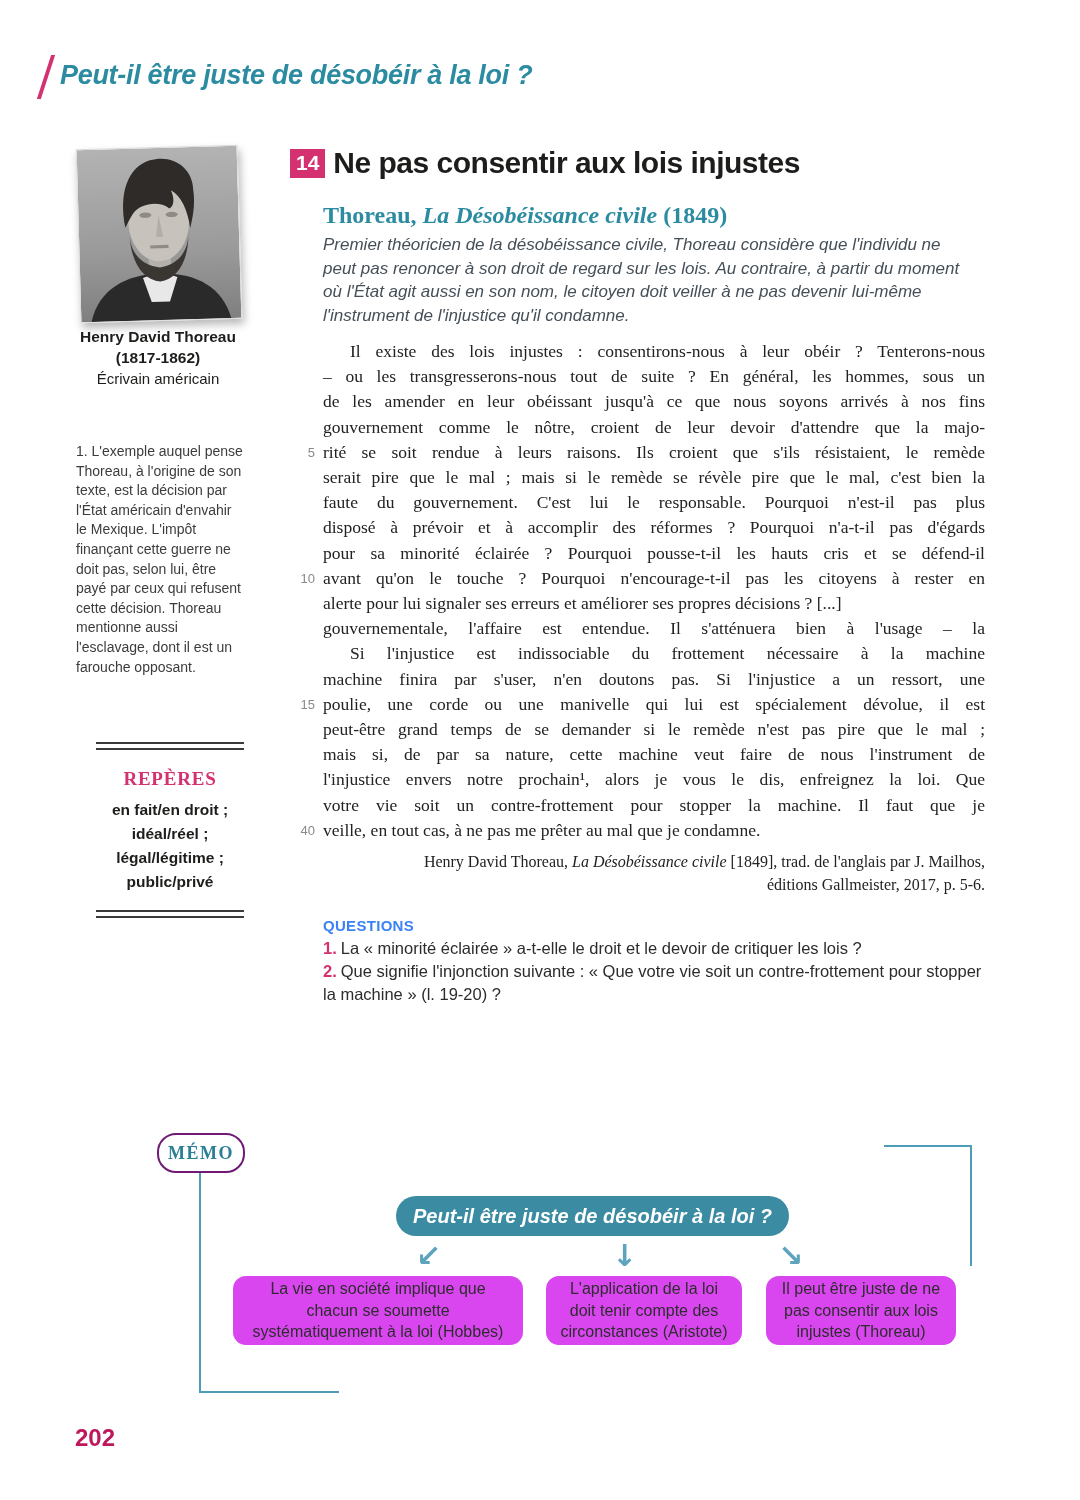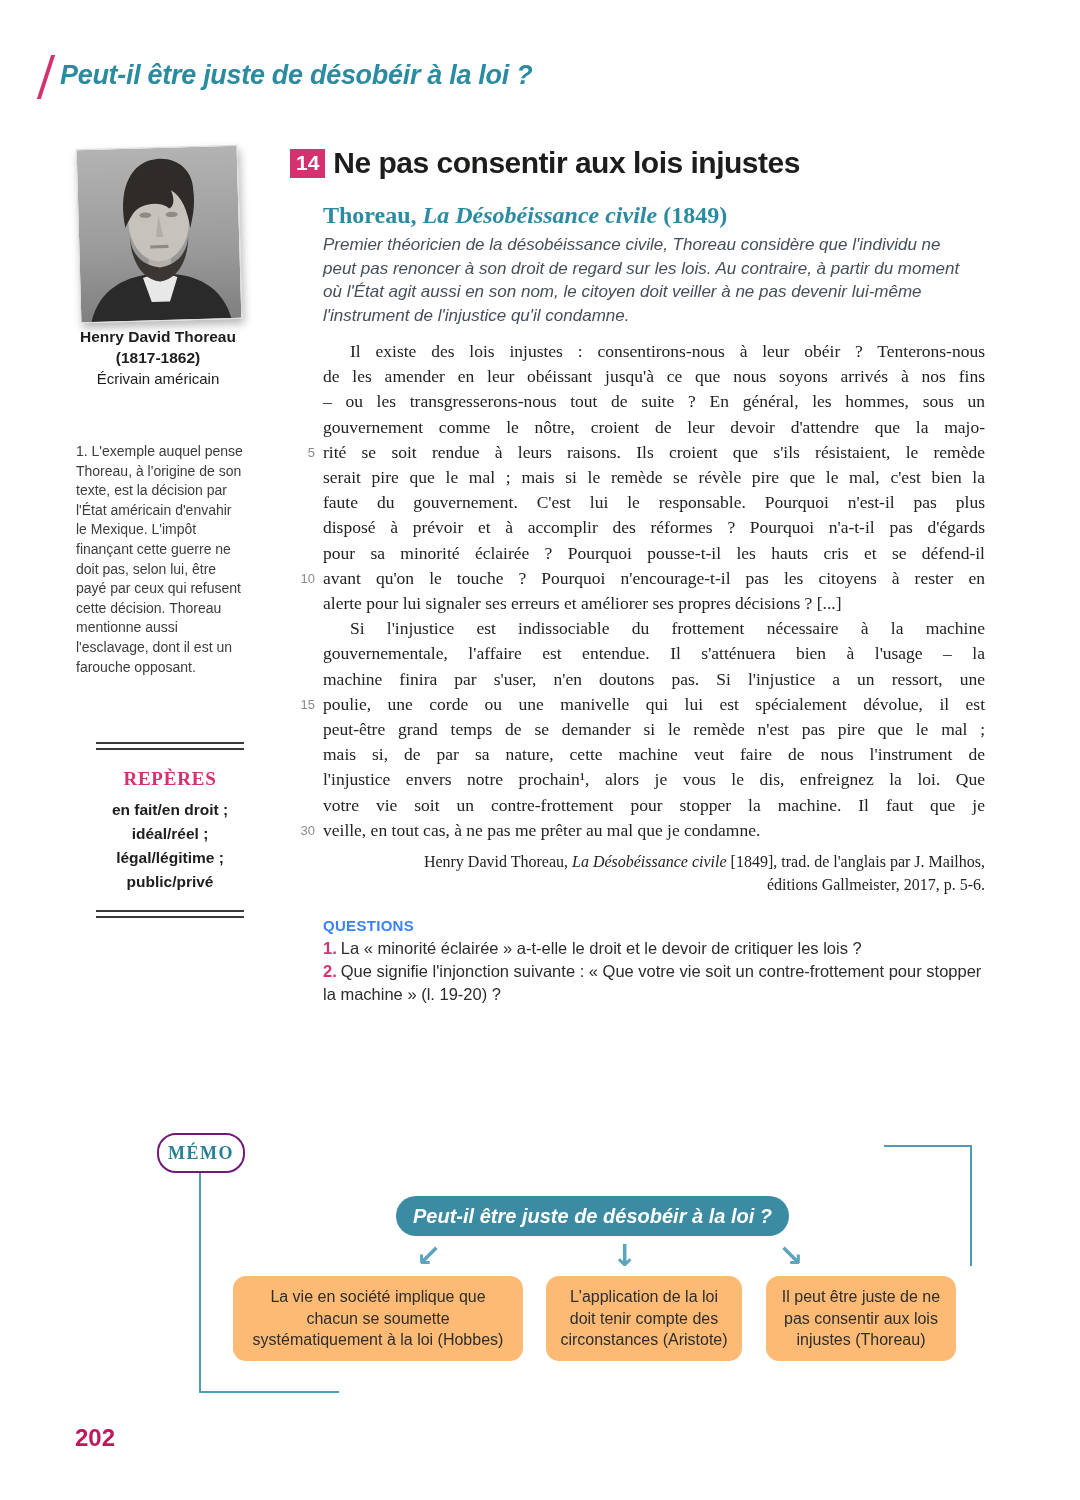--- a/index.html
+++ b/index.html
@@ -66,23 +66,23 @@
              color:#2b7f96;z-index:2;}
   .mline{position:absolute;background:#4d9cb8;}
   .memo-bar{position:absolute;left:396px;top:1196px;width:393px;height:40px;background:#3b8ca3;
             border-radius:20px;display:flex;align-items:center;justify-content:center;color:#fff;
             font-weight:bold;font-style:italic;font-size:20px;}
   .memo-arrow{position:absolute;top:1238px;font-size:30px;font-weight:bold;color:#5da4bd;
               font-family:"DejaVu Sans",sans-serif;}
   .memo-arrow.a1{left:416px;}
   .memo-arrow.a2{left:612px;}
   .memo-arrow.a3{left:778px;}
-  .memo-box{position:absolute;top:1276px;min-height:66px;background:#fdba74;border-radius:13px;
+  .memo-box{position:absolute;top:1276px;min-height:66px;background:#d946ef;border-radius:13px;
             display:flex;align-items:center;justify-content:center;text-align:center;
-            font-size:16px;line-height:21.5px;color:#2d2d2d;padding:10px 12px;box-sizing:border-box;}
+            font-size:16px;line-height:21.5px;color:#2d2d2d;padding:2px 12px;box-sizing:border-box;}
   .memo-box.b1{left:233px;width:290px;}
   .memo-box.b2{left:546px;width:196px;}
   .memo-box.b3{left:766px;width:190px;}
 
   .page-num{position:absolute;left:75px;top:1424px;font-size:24px;font-weight:bold;color:#be185d;}
 </style>
 </head>
 <body>
 
 <div id="page">
@@ -153,26 +153,26 @@
 
   <div class="text-block">
 
       <div class="tl ind">
         <span class="num"></span>
         <span class="txt">Il existe des lois injustes : consentirons-nous à leur obéir ? Tenterons-nous</span>
       </div>
 
       <div class="tl">
         <span class="num"></span>
+        <span class="txt">– ou les transgresserons-nous tout de suite ? En général, les hommes, sous un</span>
+      </div>
+
+      <div class="tl">
+        <span class="num"></span>
         <span class="txt">de les amender en leur obéissant jusqu'à ce que nous soyons arrivés à nos fins</span>
-      </div>
-
-      <div class="tl">
-        <span class="num"></span>
-        <span class="txt">– ou les transgresserons-nous tout de suite ? En général, les hommes, sous un</span>
       </div>
 
       <div class="tl">
         <span class="num"></span>
         <span class="txt">gouvernement comme le nôtre, croient de leur devoir d'attendre que la majo-</span>
       </div>
 
       <div class="tl">
         <span class="num">5</span>
         <span class="txt">rité se soit rendue à leurs raisons. Ils croient que s'ils résistaient, le remède</span>
@@ -201,28 +201,28 @@
       <div class="tl">
         <span class="num">10</span>
         <span class="txt">avant qu'on le touche ? Pourquoi n'encourage-t-il pas les citoyens à rester en</span>
       </div>
 
       <div class="tl end">
         <span class="num"></span>
         <span class="txt">alerte pour lui signaler ses erreurs et améliorer ses propres décisions ? [...]</span>
       </div>
 
+      <div class="tl">
+        <span class="num"></span>
+        <span class="txt">gouvernementale, l'affaire est entendue. Il s'atténuera bien à l'usage – la</span>
+      </div>
+
       <div class="tl ind">
         <span class="num"></span>
         <span class="txt">Si l'injustice est indissociable du frottement nécessaire à la machine</span>
-      </div>
-
-      <div class="tl">
-        <span class="num"></span>
-        <span class="txt">gouvernementale, l'affaire est entendue. Il s'atténuera bien à l'usage – la</span>
       </div>
 
       <div class="tl">
         <span class="num"></span>
         <span class="txt">machine finira par s'user, n'en doutons pas. Si l'injustice a un ressort, une</span>
       </div>
 
       <div class="tl">
         <span class="num">15</span>
         <span class="txt">poulie, une corde ou une manivelle qui lui est spécialement dévolue, il est</span>
@@ -242,21 +242,21 @@
         <span class="num"></span>
         <span class="txt">l'injustice envers notre prochain¹, alors je vous le dis, enfreignez la loi. Que</span>
       </div>
 
       <div class="tl">
         <span class="num"></span>
         <span class="txt">votre vie soit un contre-frottement pour stopper la machine. Il faut que je</span>
       </div>
 
       <div class="tl end">
-        <span class="num">30</span>
+        <span class="num">40</span>
         <span class="txt">veille, en tout cas, à ne pas me prêter au mal que je condamne.</span>
       </div>
     </div>
 
   <div class="citation">
     <div><span>Henry David Thoreau, </span><span class="it">La Désobéissance civile</span><span> [1849], trad. de l'anglais par J. Mailhos,</span></div>
     <div>éditions Gallmeister, 2017, p. 5-6.</div>
   </div>
 
   <div class="questions">

